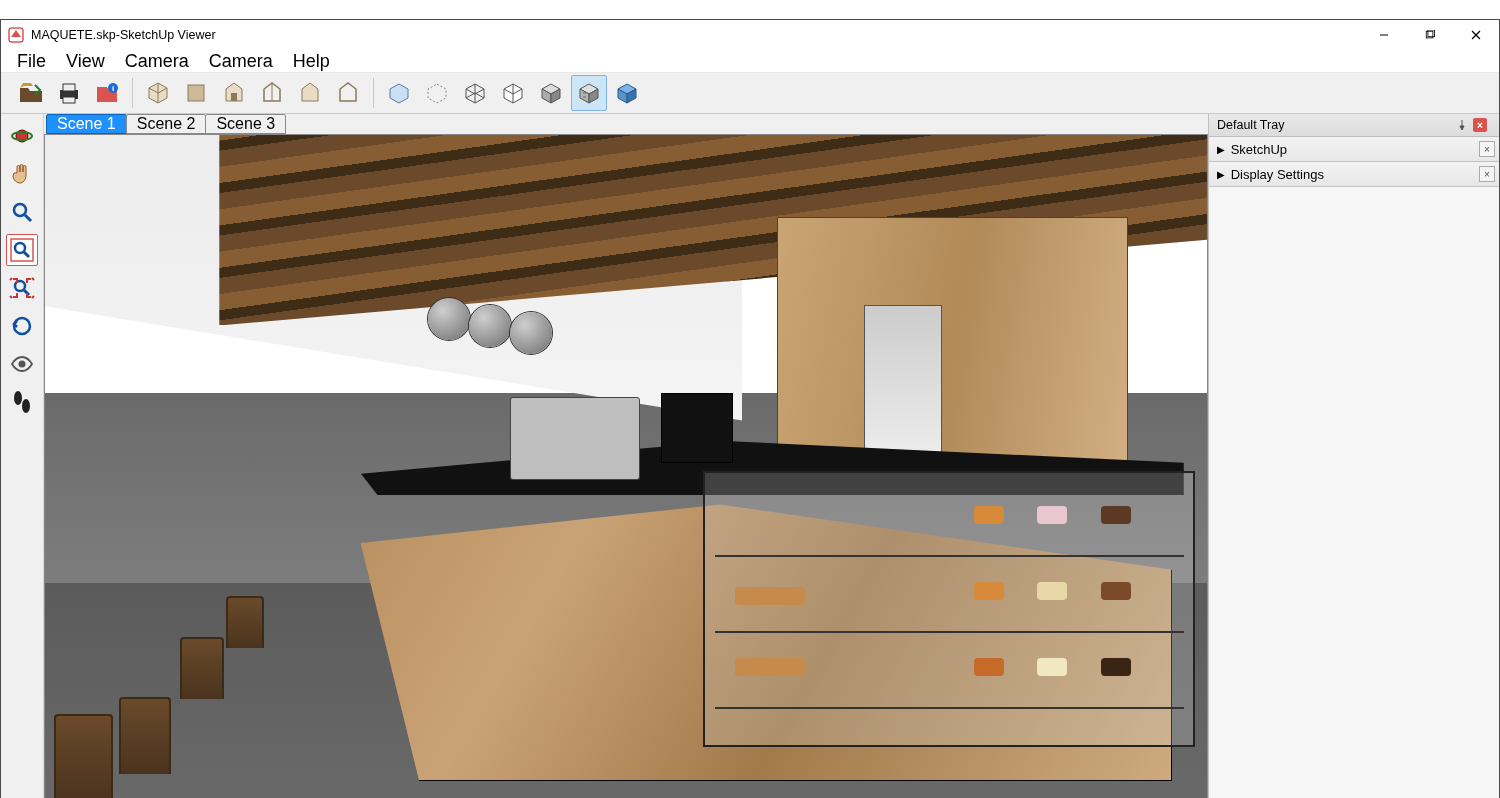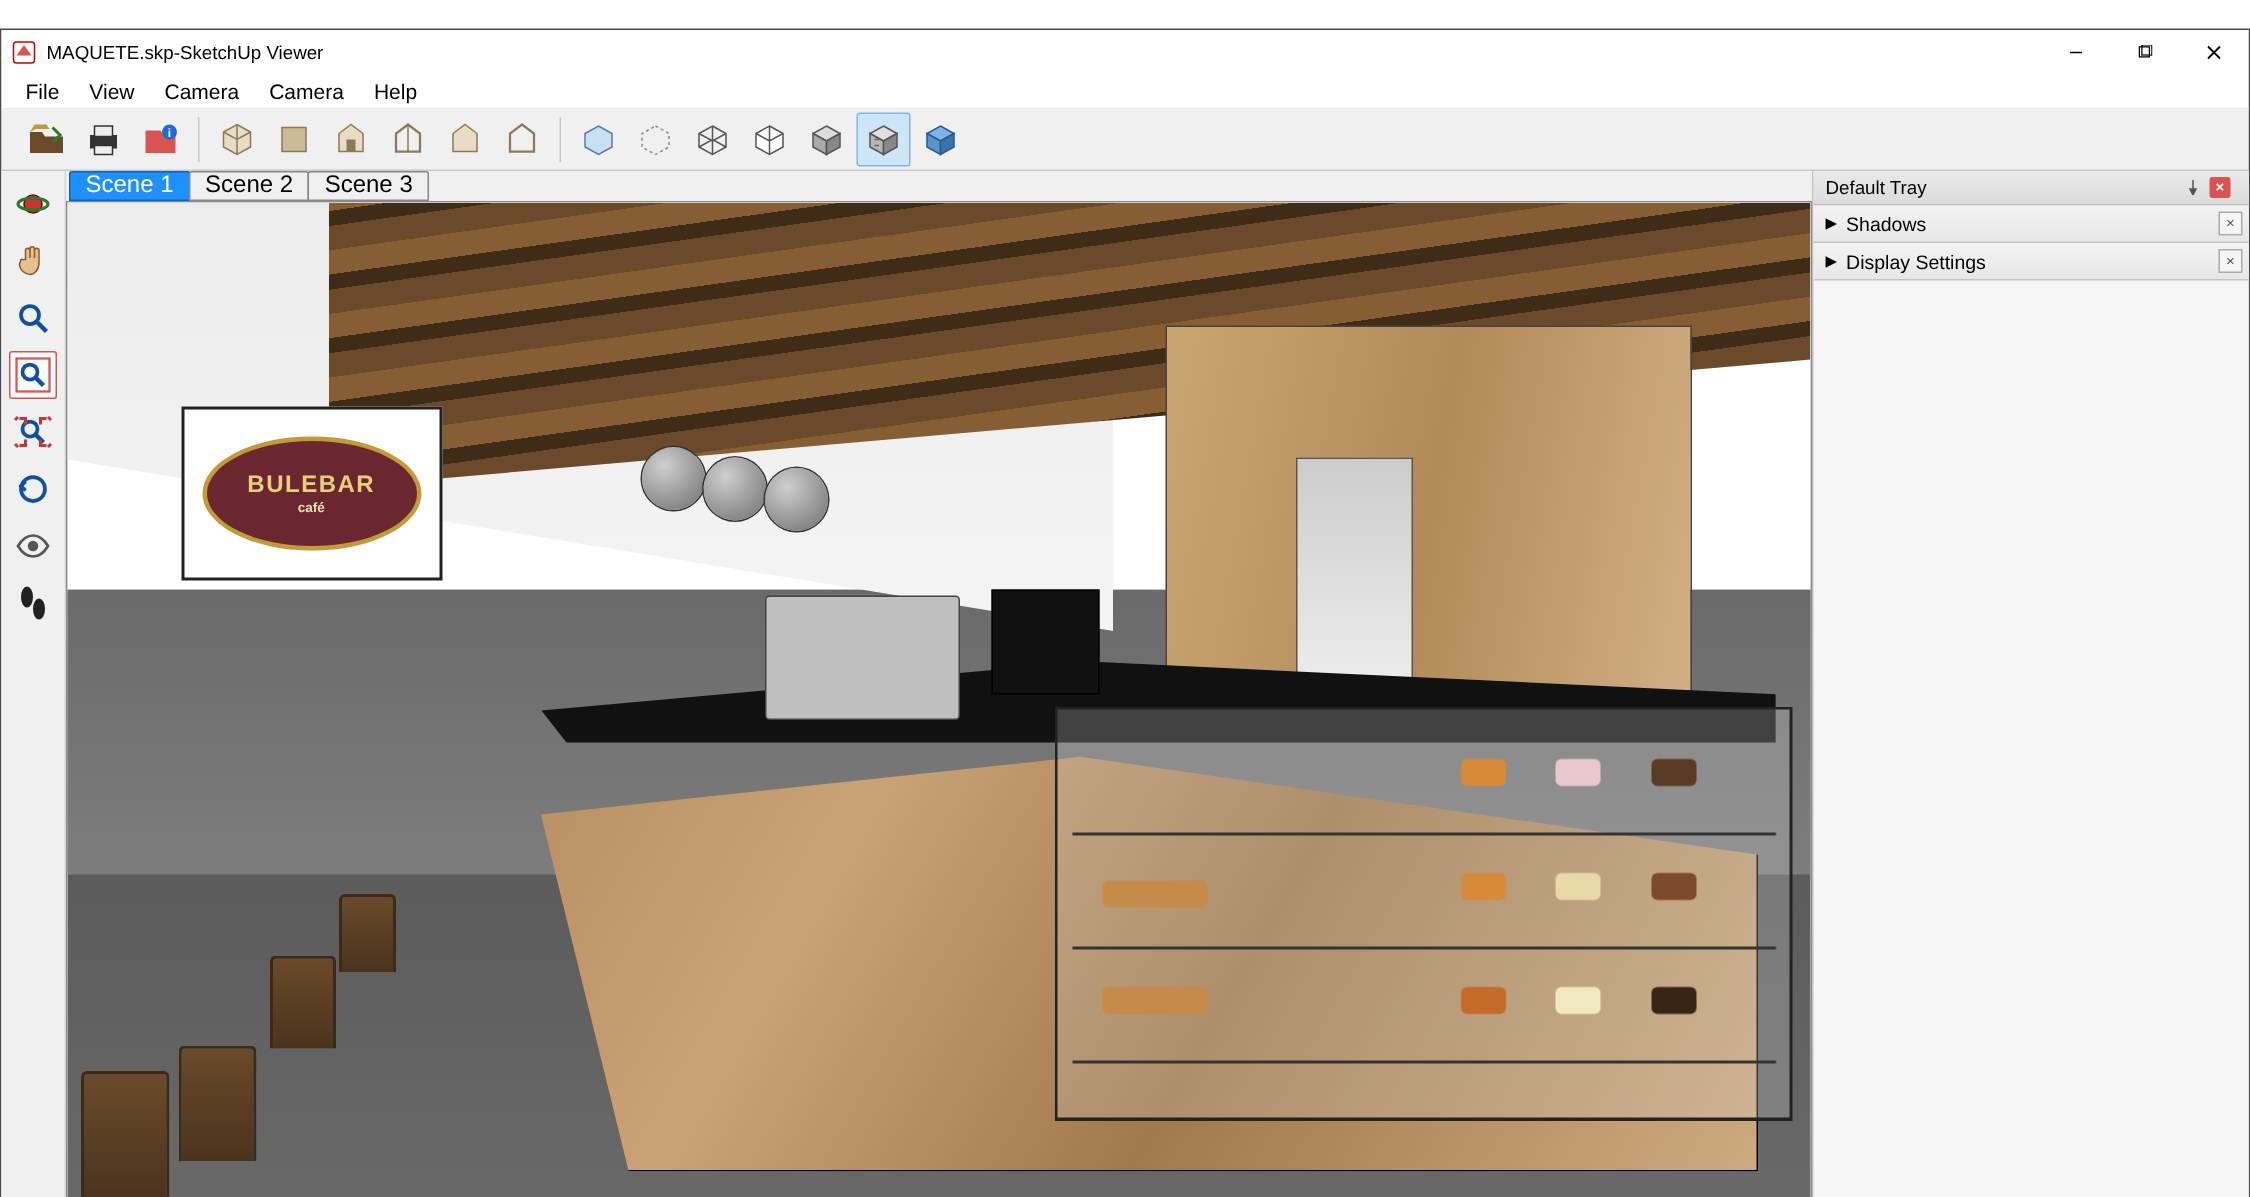--- a/index.html
+++ b/index.html
@@ -47,21 +47,21 @@
   }
   .win-btn svg { width: 10px; height: 10px; }
 
   .menubar {
     height: 22px;
     background: #ffffff;
     display: flex;
     align-items: center;
     padding-left: 8px;
     gap: 4px;
-    font-size: 14px;
+    font-size: 18px;
     border-bottom: 1px solid #e9e9e9;
   }
   .menubar .menu-item { padding: 2px 8px; }
 
   .toolbar-row {
     height: 40px;
     background: #f0f0f0;
     border-bottom: 1px solid #c9c9c9;
     display: flex;
     align-items: center;
@@ -532,26 +532,20 @@
           <div class="cake" style="left:81%; top:12%; background:#5a3a22;"></div>
           <div class="cake" style="left:55%; top:40%; background:#d68a3a;"></div>
           <div class="cake" style="left:68%; top:40%; background:#e8d8a8;"></div>
           <div class="cake" style="left:81%; top:40%; background:#7a4a2a;"></div>
           <div class="cake" style="left:55%; top:68%; background:#c66a2a;"></div>
           <div class="cake" style="left:68%; top:68%; background:#f0e8c0;"></div>
           <div class="cake" style="left:81%; top:68%; background:#3a2414;"></div>
           <div class="cake" style="left:6%; top:42%; width:70px; background:#c68a4a;"></div>
           <div class="cake" style="left:6%; top:68%; width:70px; background:#c68a4a;"></div>
         </div>
-        <div class="sign">
-          <div class="sign-inner">
-            <div class="t1">BULEBAR</div>
-            <div class="t2">café</div>
-          </div>
-        </div>
         <div class="chairs">
           <div class="chair" style="left:4%; bottom:0;"></div>
           <div class="chair" style="left:32%; bottom:8%; width:48px; height:75px;"></div>
           <div class="chair" style="left:58%; bottom:30%; width:40px; height:60px;"></div>
           <div class="chair" style="left:78%; bottom:45%; width:34px; height:50px;"></div>
         </div>
       </div>
     </div>
 
     <div class="right-panel">
@@ -560,21 +554,21 @@
         <span class="sp"></span>
         <span class="pin">
           <svg width="10" height="10" viewBox="0 0 10 10">
               <path d="M5 0v6M3 6h4l-2 4z" stroke="#555" fill="#555"></path>
             </svg>
         </span>
         <span class="close-x">×</span>
       </div>
       <div class="tray-section">
         <span class="arrow">▶</span>
-        <span>Shadows</span>
+        <span>SketchUp</span>
         <span class="sp"></span>
         <span class="sec-x">×</span>
       </div>
       <div class="tray-section">
         <span class="arrow">▶</span>
         <span>Display Settings</span>
         <span class="sp"></span>
         <span class="sec-x">×</span>
       </div>
     </div>

